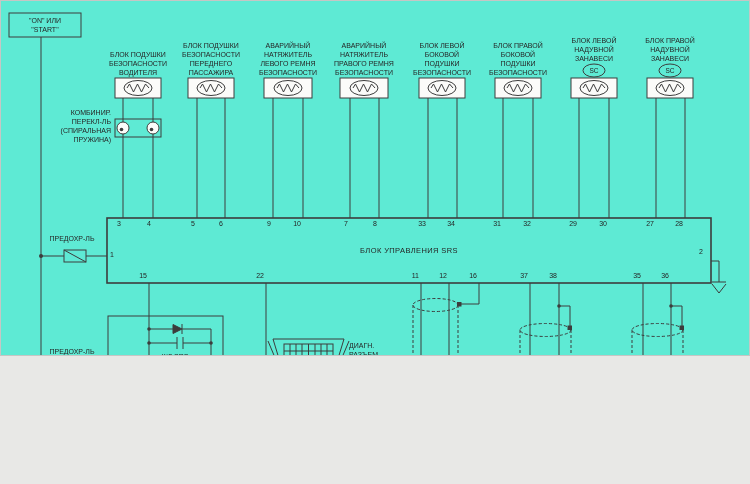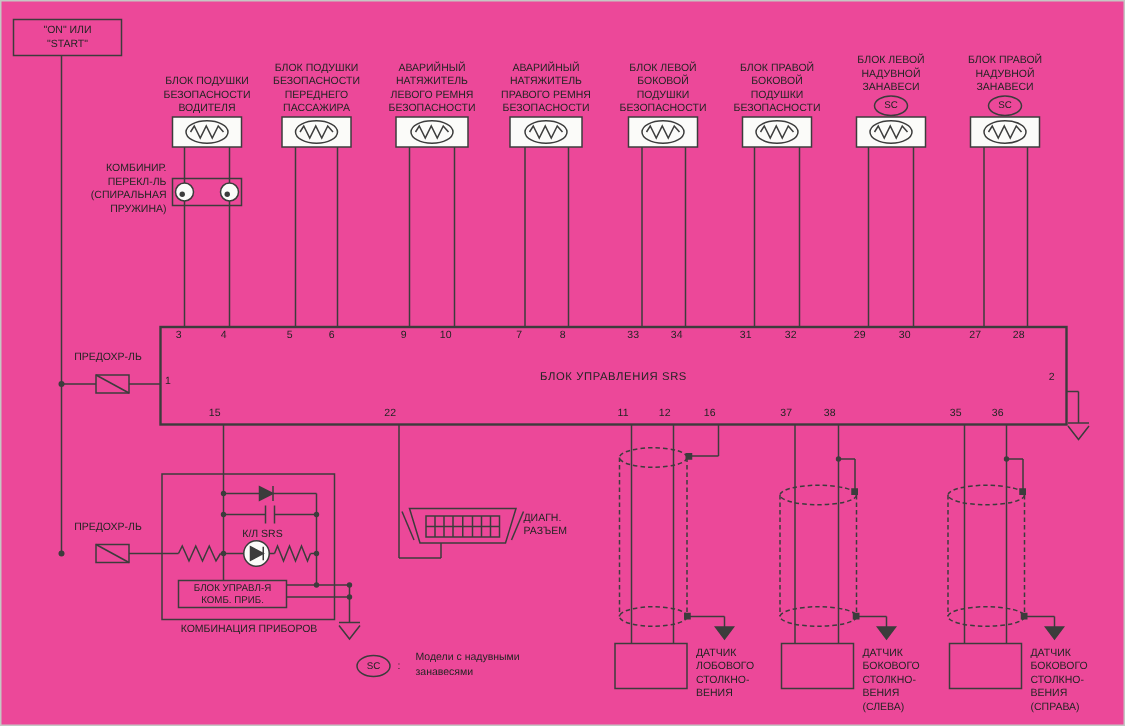--- a/index.html
+++ b/index.html
@@ -1,18 +1,18 @@
 <!DOCTYPE html>
 <html><head>
 <meta charset="utf-8">
 <style>
   html,body{margin:0;padding:0;background:#e8e8e6;}
   #stage{
-    position:relative;width:750px;height:484px;margin:0 auto;
-    background:#ec4899;border:1px solid #c6c6c4;box-sizing:border-box;
+    position:relative;width:750px;height:356px;margin:0 auto;
+    background:#5eead4;border:1px solid #c6c6c4;box-sizing:border-box;
     font-family:"Liberation Sans",sans-serif;overflow:hidden;
   }
   svg{position:absolute;left:0;top:0;}
   .t{
     position:absolute;font:7px/9px "Liberation Sans",sans-serif;
     color:#252525;white-space:pre-line;text-align:center;letter-spacing:0px;
   }
   .tl{text-align:left}
   .tr{text-align:right}
   .pin{

